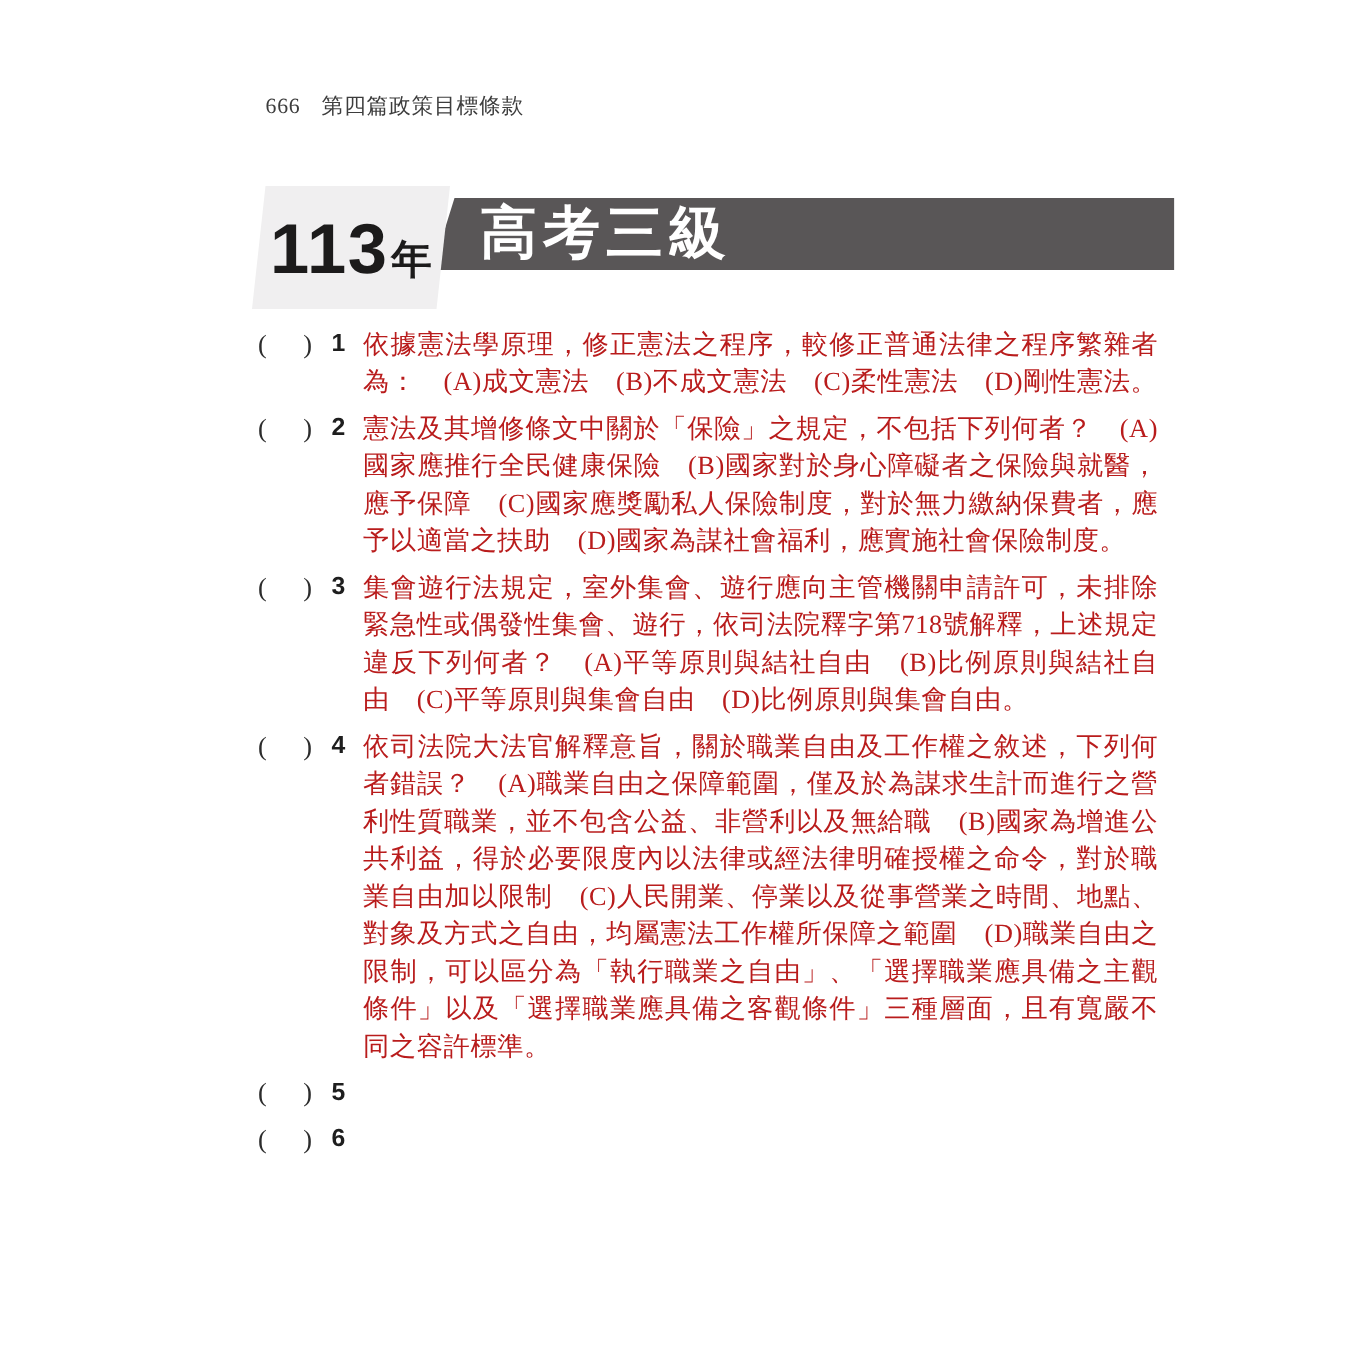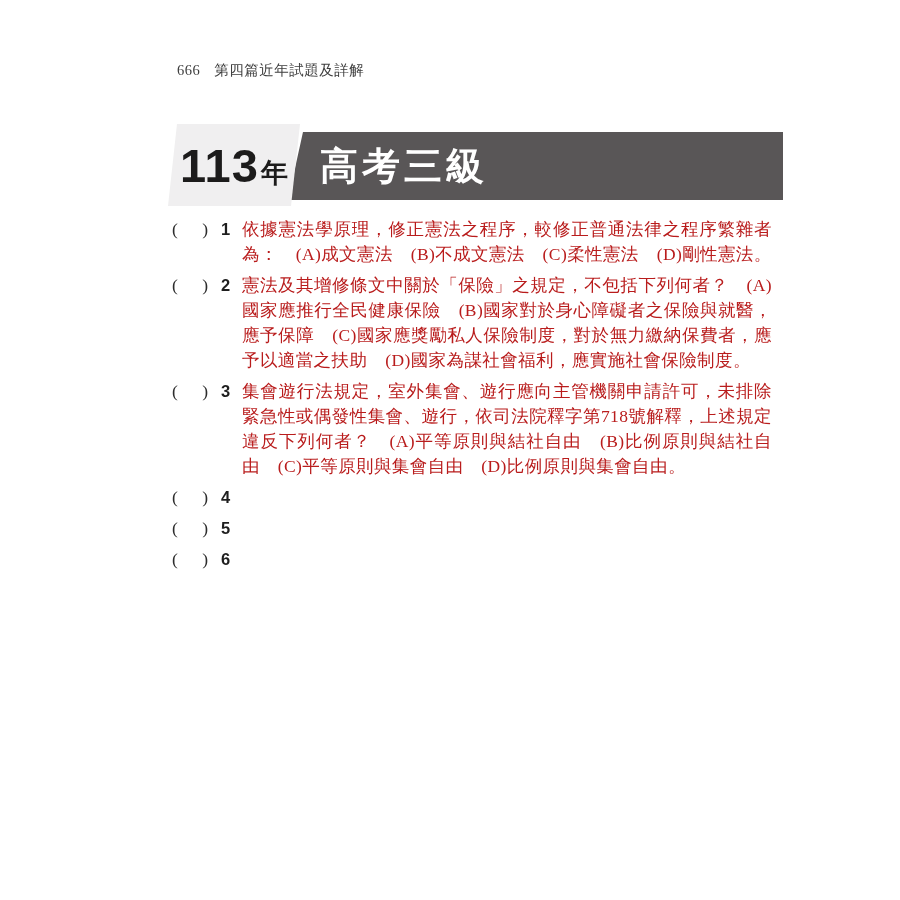--- a/index.html
+++ b/index.html
@@ -47,21 +47,21 @@
     line-height: 1;
   }
   .banner-light .year   { font-size: 47px; letter-spacing: 1px; }
   .banner-light .suffix { font-size: 27px; margin-left: 2px; }
 
   .banner-dark {
     position: absolute;
     left: 288px;
     top: 132px;
     width: 495px;
-    height: 68px;
+    height: 48px;
     background: #595657;
     clip-path: polygon(15px 0, 100% 0, 100% 100%, 0 100%);
     display: flex;
     align-items: center;
     padding-left: 32px;
     z-index: 1;
   }
   .banner-dark .exam-title {
     font-family: "Liberation Sans", "DejaVu Sans", sans-serif;
     font-weight: 700;
@@ -107,21 +107,21 @@
     flex: 1;
     text-align: justify;
     letter-spacing: 0.4px;
     color: #b91c1c;
   }
 </style>
 </head>
 <body>
 
 <div class="running-head">
-  <span class="page-num">666</span><span class="section">第四篇</span><span class="head-title">近年試題及詳解</span>
+  <span class="page-num">666</span><span class="section">第四篇</span><span class="head-title">政策目標條款</span>
 </div>
 
 <div class="banner-dark">
   <span class="exam-title">高考三級</span>
 </div>
 <div class="banner-light">
   <span class="year-wrap"><span class="year">113</span><span class="suffix">年</span></span>
 </div>
 
 <div class="questions">
@@ -152,20 +152,21 @@
     <span class="qnum">3</span>
     <div class="qtext">集會遊行法規定，室外集會、遊行應向主管機關申請許可，未排除緊急性或偶發性集會、遊行，依司法院釋字第718號解釋，上述規定違反下列何者？　(A)平等原則與結社自由　(B)比例原則與結社自由　(C)平等原則與集會自由　(D)比例原則與集會自由。</div>
   </div>
 
   <div class="question">
     <span class="parens">
         <span>(</span>
         <span>)</span>
       </span>
     <span class="qnum">4</span>
+    <div class="qtext">依司法院大法官解釋意旨，關於職業自由及工作權之敘述，下列何者錯誤？　(A)職業自由之保障範圍，僅及於為謀求生計而進行之營利性質職業，並不包含公益、非營利以及無給職　(B)國家為增進公共利益，得於必要限度內以法律或經法律明確授權之命令，對於職業自由加以限制　(C)人民開業、停業以及從事營業之時間、地點、對象及方式之自由，均屬憲法工作權所保障之範圍　(D)職業自由之限制，可以區分為「執行職業之自由」、「選擇職業應具備之主觀條件」以及「選擇職業應具備之客觀條件」三種層面，且有寬嚴不同之容許標準。</div>
   </div>
 
   <div class="question">
     <span class="parens">
         <span>(</span>
         <span>)</span>
       </span>
     <span class="qnum">5</span>
   </div>
 

